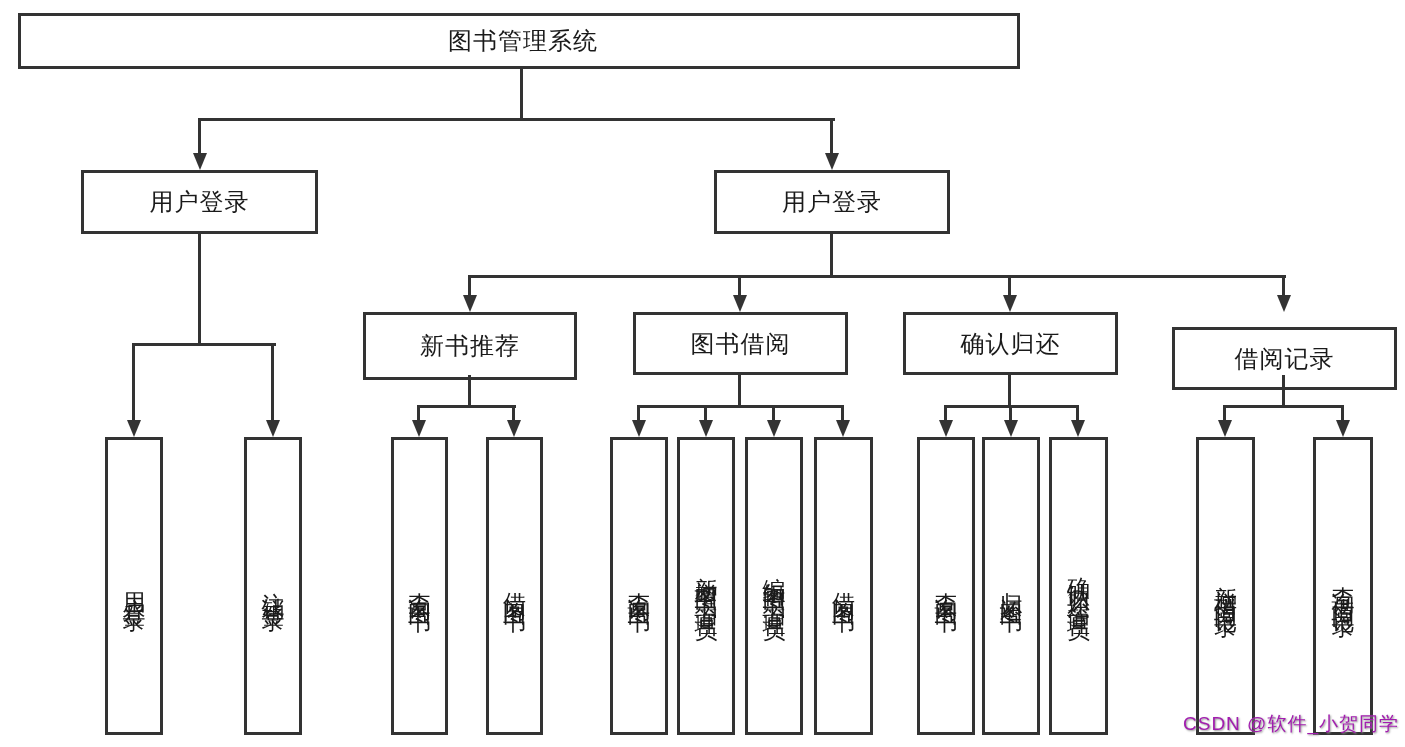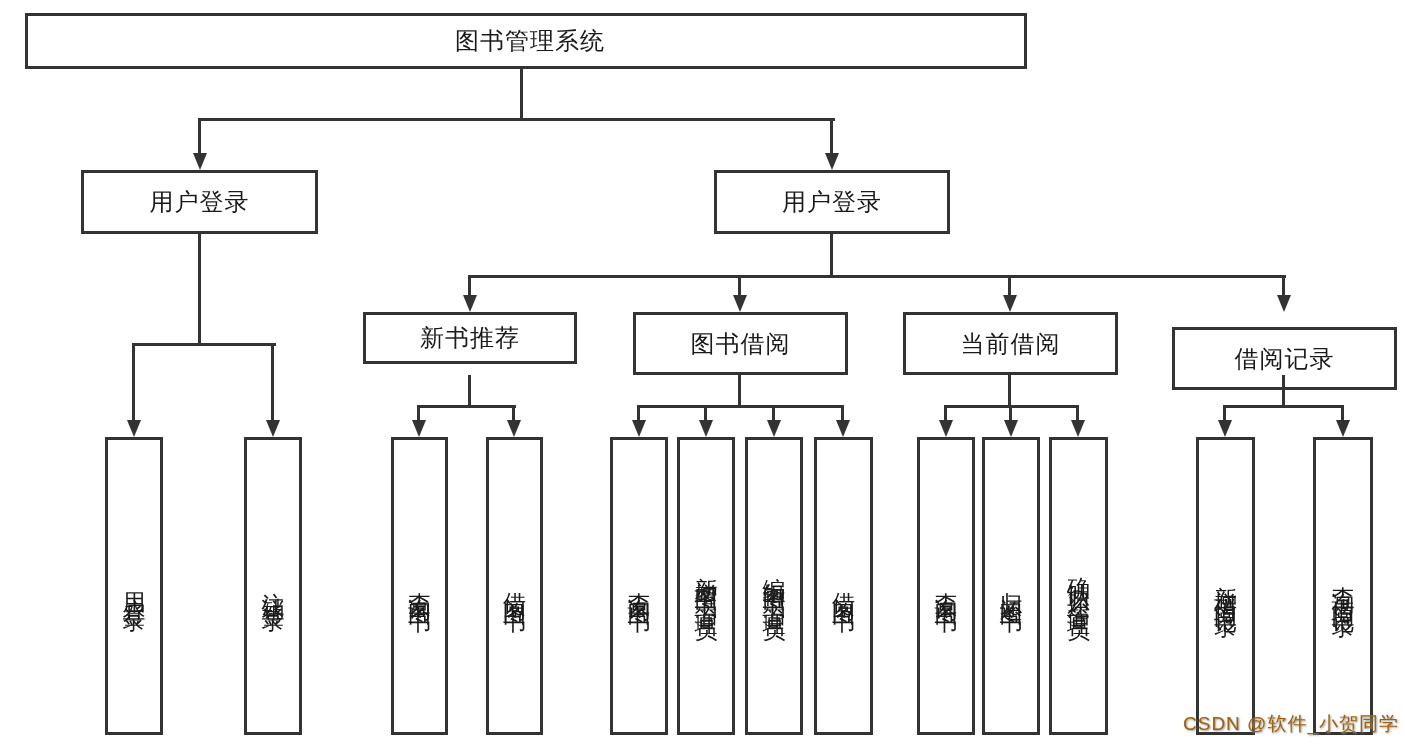--- a/index.html
+++ b/index.html
@@ -44,31 +44,31 @@
     width:0;height:0;
     border-left:7px solid transparent;
     border-right:7px solid transparent;
     border-top:17px solid var(--line);
   }
   .watermark{
     position:absolute;
     left:1183px;top:711px;
     font-size:19px;
     letter-spacing:1px;
-    color:#a16207;
+    color:#a21caf;
     text-shadow:1px 1px 2px #8f8f8f;
     white-space:nowrap;
   }
 </style>
 </head>
 <body>
 
 <div id="canvas">
 
-  <div class="box" style="left:25px;top:13px;width:1002px;height:56px;padding-left:8px;">
+  <div class="box" style="left:18px;top:13px;width:1002px;height:56px;padding-left:8px;">
     <span>图书管理系统</span>
   </div>
 
   <div class="vline" style="left:520px;top:69px;width:3px;height:50px;"></div>
   <div class="hline" style="left:198px;top:118px;width:637px;height:3px;"></div>
   <div class="vline" style="left:198px;top:118px;width:3px;height:37px;"></div>
   <div class="arrow" style="left:193px;top:153px;"></div>
   <div class="vline" style="left:830px;top:118px;width:3px;height:37px;"></div>
   <div class="arrow" style="left:825px;top:153px;"></div>
 
@@ -90,28 +90,28 @@
   <div class="hline" style="left:468px;top:275px;width:818px;height:3px;"></div>
   <div class="vline" style="left:468px;top:275px;width:3px;height:22px;"></div>
   <div class="arrow" style="left:463px;top:295px;"></div>
   <div class="vline" style="left:738px;top:275px;width:3px;height:22px;"></div>
   <div class="arrow" style="left:733px;top:295px;"></div>
   <div class="vline" style="left:1008px;top:275px;width:3px;height:22px;"></div>
   <div class="arrow" style="left:1003px;top:295px;"></div>
   <div class="vline" style="left:1282px;top:275px;width:3px;height:22px;"></div>
   <div class="arrow" style="left:1277px;top:295px;"></div>
 
-  <div class="box" style="left:363px;top:312px;width:214px;height:52px;">
+  <div class="box" style="left:363px;top:312px;width:214px;height:68px;">
     <span>新书推荐</span>
   </div>
   <div class="box" style="left:633px;top:312px;width:215px;height:63px;">
     <span>图书借阅</span>
   </div>
   <div class="box" style="left:903px;top:312px;width:215px;height:63px;">
-    <span>当前借阅</span>
+    <span>确认归还</span>
   </div>
   <div class="box" style="left:1172px;top:327px;width:225px;height:63px;">
     <span>借阅记录</span>
   </div>
 
   <div class="vline" style="left:468px;top:375px;width:3px;height:30px;"></div>
   <div class="hline" style="left:417px;top:405px;width:99px;height:3px;"></div>
   <div class="vline" style="left:417px;top:405px;width:3px;height:18px;"></div>
   <div class="arrow" style="left:412px;top:420px;"></div>
   <div class="vline" style="left:512px;top:405px;width:3px;height:18px;"></div>

